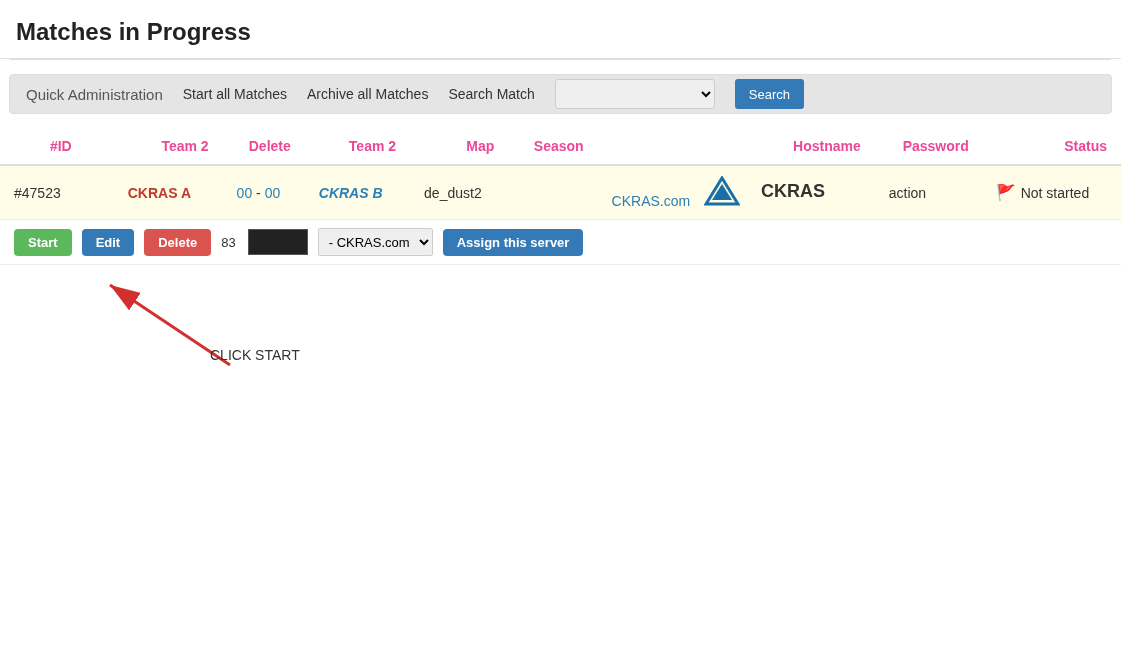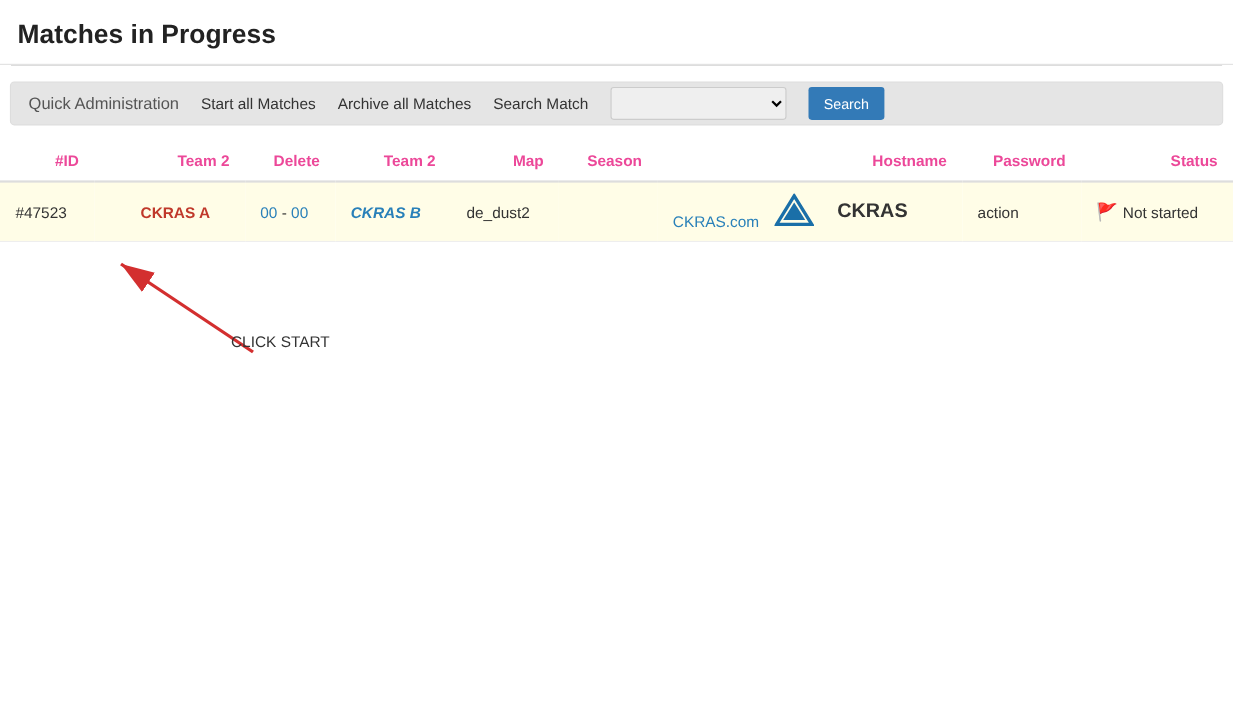--- a/index.html
+++ b/index.html
@@ -291,20 +291,35 @@
       </td>
       <td>action</td>
       <td>
         <div class="status-cell">
           <span class="status-icon">🚩</span>
           <span>Not started</span>
         </div>
       </td>
     </tr>
 
+    <tr class="action-row">
+      <td colspan="9">
+        <div class="action-row-content">
+          <button class="btn-start">Start</button>
+          <button class="btn-edit">Edit</button>
+          <button class="btn-delete">Delete</button>
+          <span class="server-prefix">83</span>
+          <input type="text" class="server-input" value="" style="">
+          <select class="server-select">
+            <option>- CKRAS.com</option>
+          </select>
+          <button class="btn-assign">Assign this server</button>
+        </div>
+      </td>
+    </tr>
   </tbody>
 </table>
 
 <div class="annotation-container">
   <svg width="300" height="130" style="position:absolute; left:30px; top:0;">
 
     <line x1="200" y1="100" x2="80" y2="20" stroke="#d32f2f" stroke-width="3" marker-end="url(#arrowhead)"></line>
     <defs>
       <marker id="arrowhead" markerWidth="10" markerHeight="7" refX="10" refY="3.5" orient="auto">
         <polygon points="0 0, 10 3.5, 0 7" fill="#d32f2f"></polygon>

